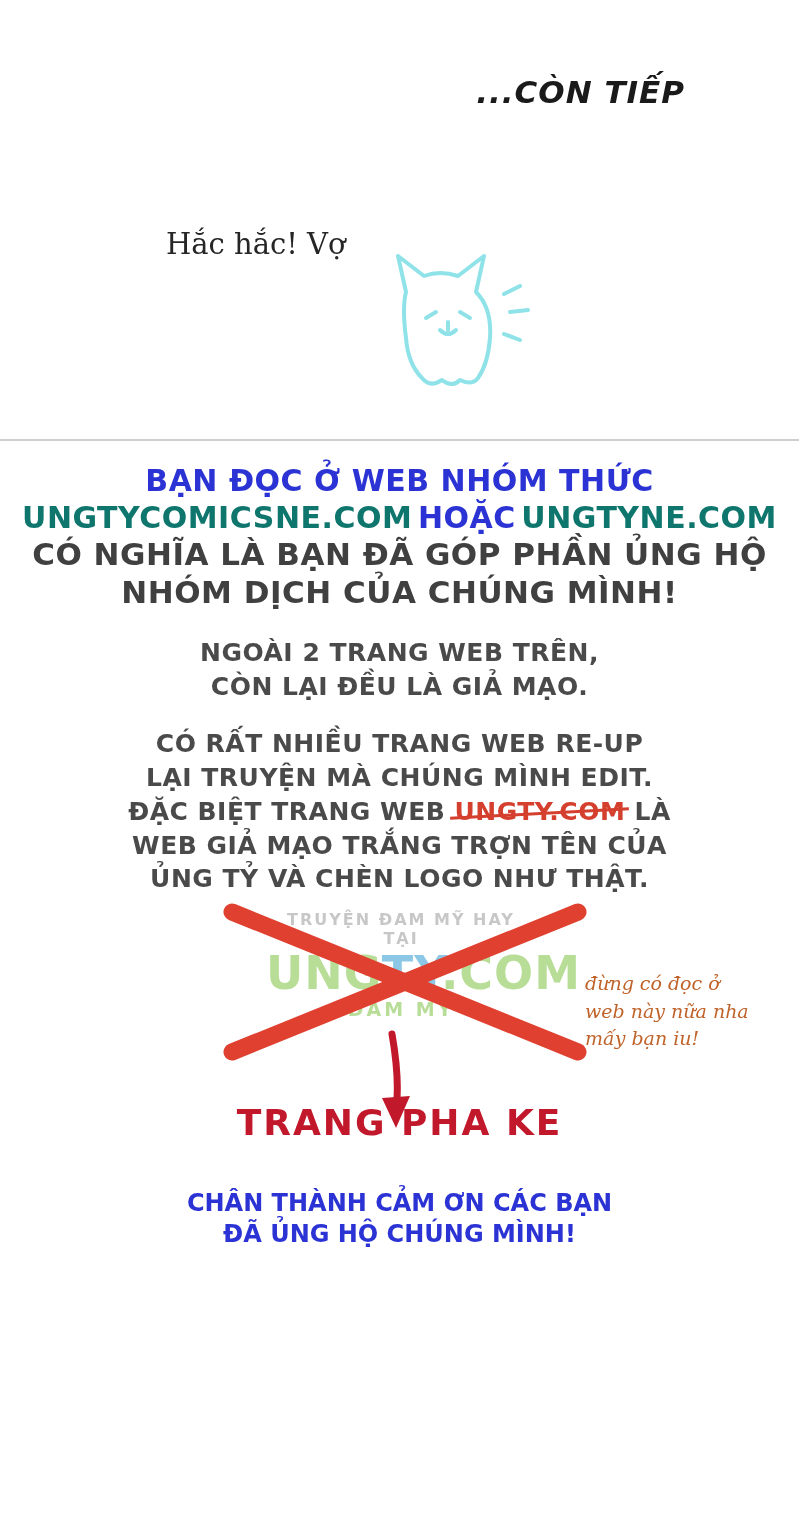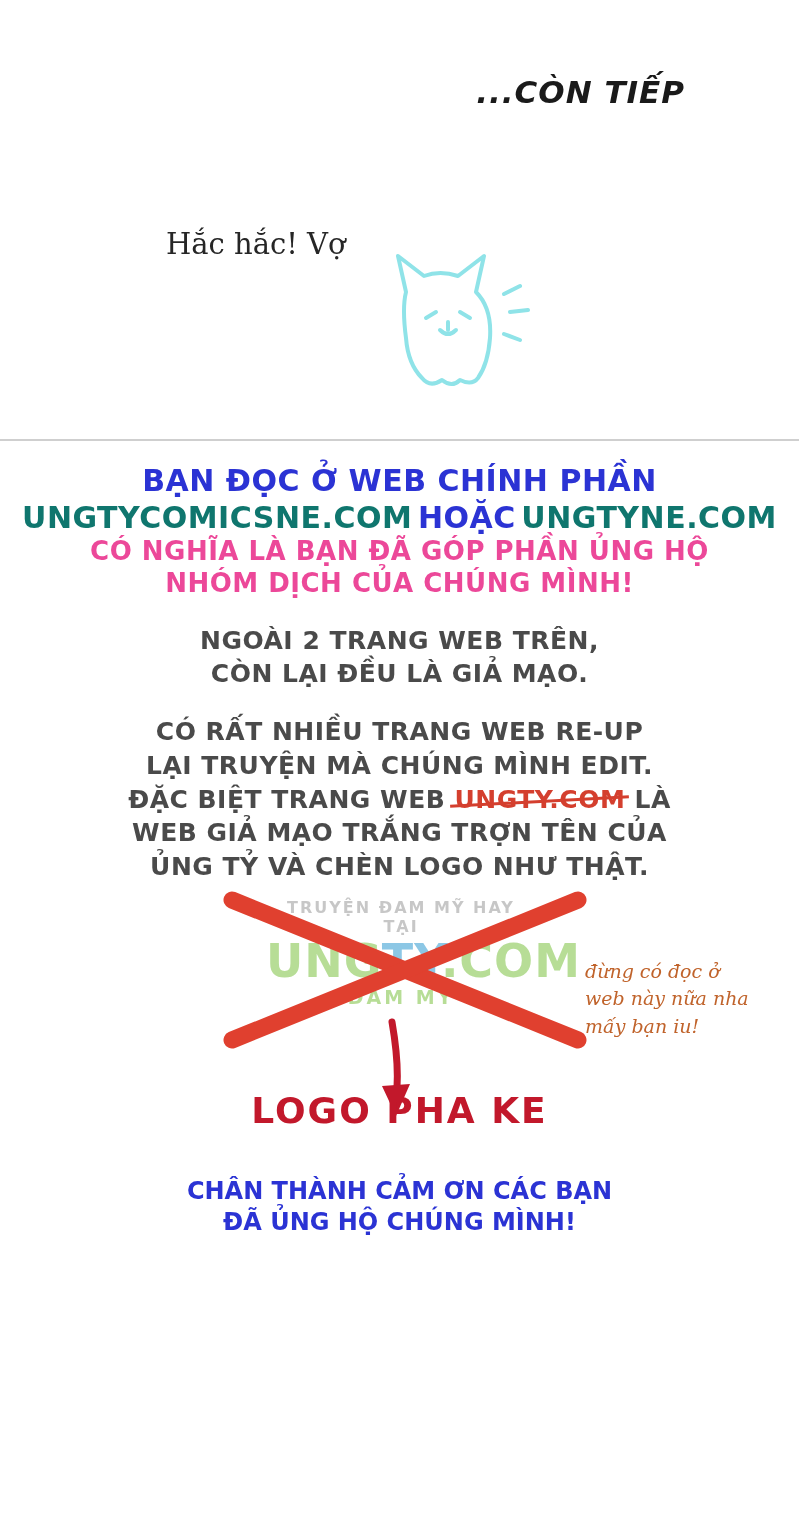--- a/index.html
+++ b/index.html
@@ -82,22 +82,22 @@
     color: #2b33d4;
     font-size: 30px;
     font-weight: 600;
   }
   .red {
     color: #0f766e;
     font-size: 30px;
     font-weight: 600;
   }
   .blue-big {
-    color: #ec4899;
-    font-size: 26px;
+    color: #404040;
+    font-size: 31px;
     font-weight: 600;
   }
   .block-gap { height: 24px; }
 
   .grey-block {
     color: #4a4a4a;
     font-size: 25px;
     font-weight: 600;
     line-height: 1.35;
     letter-spacing: 0.5px;
@@ -232,21 +232,21 @@
         <path d="M136 56 L152 48"></path>
         <path d="M142 74 L160 72"></path>
         <path d="M136 96 L152 102"></path>
         <path d="M18 96 L4 104" opacity="0"></path>
       </svg>
     </div>
   </div>
 
   <div class="panel-notice">
 
-    <div class="line blue">BẠN ĐỌC Ở WEB CHÍNH PHẦN</div>
+    <div class="line blue">BẠN ĐỌC Ở WEB NHÓM THỨC</div>
 
     <div class="line">
       <span class="red">UNGTYCOMICSNE.COM</span>
       <span class="blue">HOẶC</span>
       <span class="red">UNGTYNE.COM</span>
     </div>
 
 
     <div class="line blue-big">CÓ NGHĨA LÀ BẠN ĐÃ GÓP PHẦN ỦNG HỘ</div>
     <div class="line blue-big">NHÓM DỊCH CỦA CHÚNG MÌNH!</div>
@@ -293,21 +293,21 @@
         <div>mấy bạn iu!</div>
       </div>
 
       <div class="arrow-down">
         <svg width="90" height="110" viewBox="0 0 90 110">
           <path d="M40 4 Q48 50 44 80" stroke="#c2182b" stroke-width="7" fill="none" stroke-linecap="round"></path>
           <path d="M30 68 L44 98 L58 66 Z" fill="#c2182b"></path>
         </svg>
       </div>
 
-      <div class="logo-fake-label">LOGO PHA KE</div>
+      <div class="logo-fake-label">TRANG PHA KE</div>
     </div>
 
     <div class="thanks">
       <div>CHÂN THÀNH CẢM ƠN CÁC BẠN</div>
       <div>ĐÃ ỦNG HỘ CHÚNG MÌNH!</div>
     </div>
 
   </div>
 </div>
 

